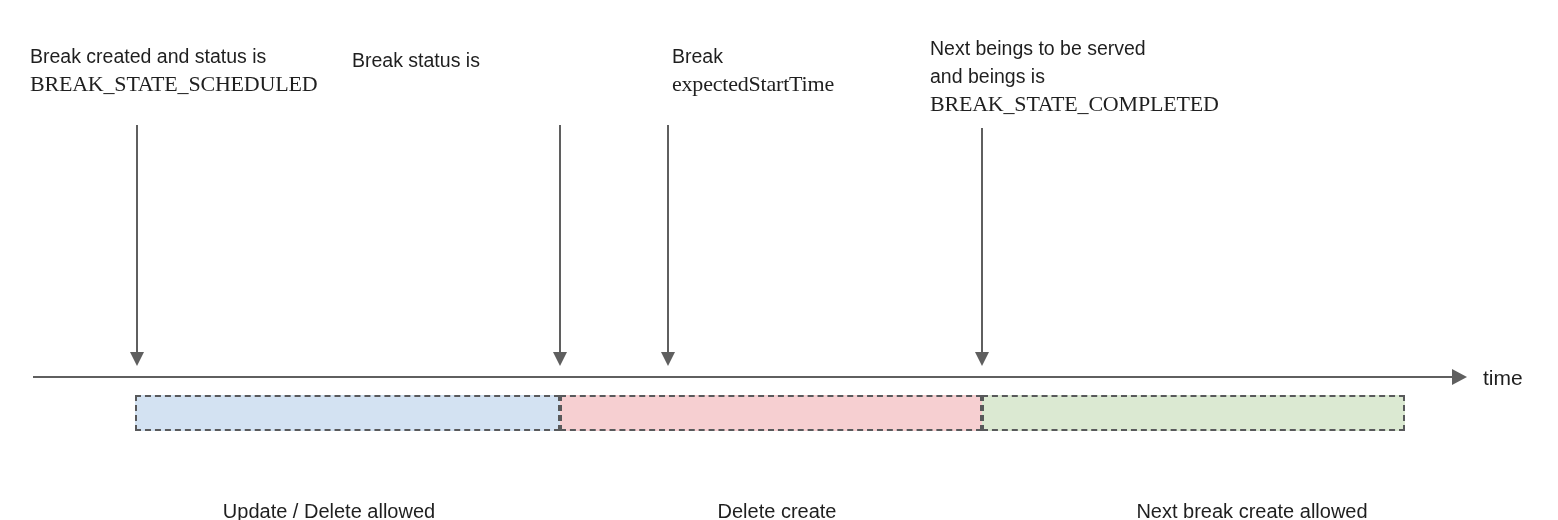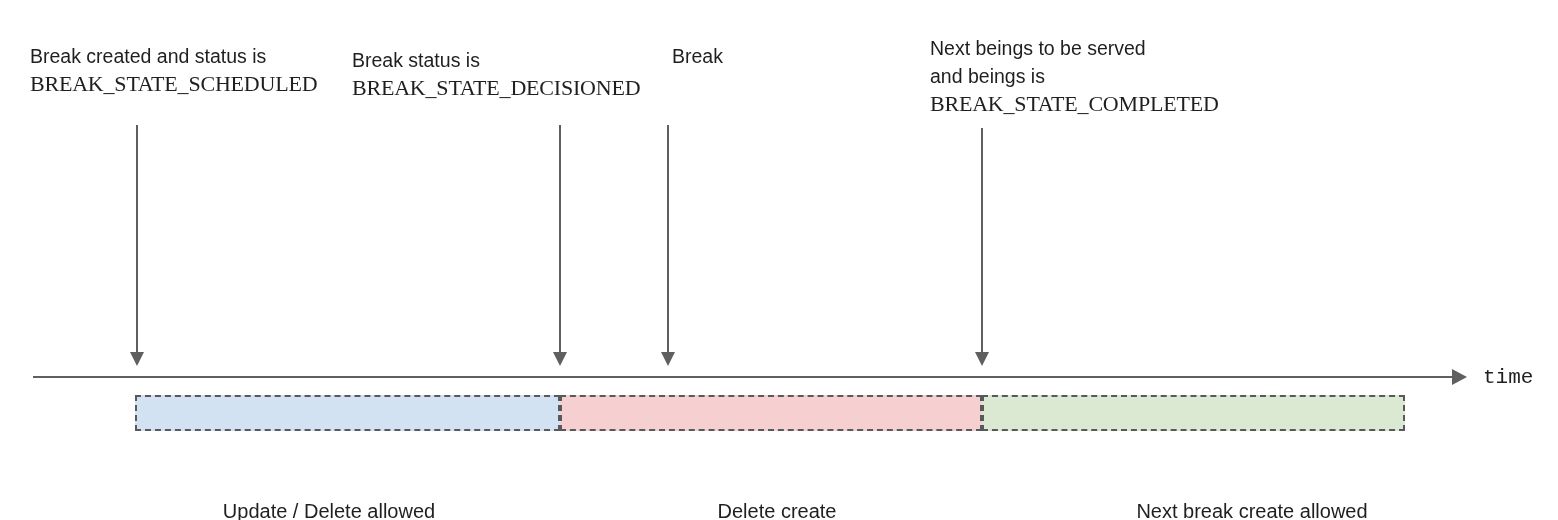--- a/index.html
+++ b/index.html
@@ -76,21 +76,20 @@
     height: 0;
     border-top: 8px solid transparent;
     border-bottom: 8px solid transparent;
     border-left: 15px solid #5f5f5f;
   }
   .axis-label {
     position: absolute;
     font-size: 21px;
     line-height: 21px;
     color: #1f1f1f;
-    font-family: Liberation Mono, monospace;
   }
 
   
   .phase-bar {
     position: absolute;
     top: 395px;
     height: 36px;
     box-sizing: border-box;
     border: 2px dashed #58595b;
   }
@@ -112,25 +111,25 @@
 
 <div id="diagram">
 
   <div class="annotation" style="left:30px; top:42px;">
     <span class="ln">Break created and status is</span>
     <span class="ln mono">BREAK_STATE_SCHEDULED</span>
   </div>
 
   <div class="annotation" style="left:352px; top:46px;">
     <span class="ln">Break status is</span>
-    <span class="ln mono">BREAK_STATE_DECISIONED</span>
   </div>
 
   <div class="annotation" style="left:672px; top:42px;">
     <span class="ln">Break</span>
+    <span class="ln mono">expectedStartTime</span>
   </div>
 
   <div class="annotation" style="left:930px; top:34px;">
     <span class="ln">Next beings to be served</span>
     <span class="ln">and beings is</span>
     <span class="ln mono">BREAK_STATE_COMPLETED</span>
   </div>
 
   <div class="event-arrow" style="left:130px; top:125px; height:241px;">
     <span class="shaft"></span>

